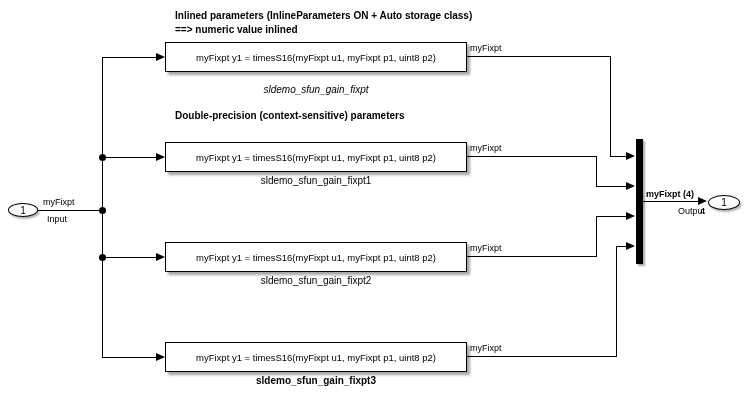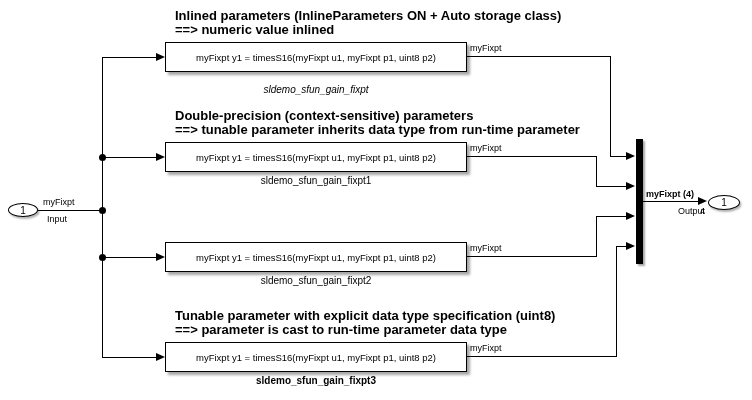--- a/index.html
+++ b/index.html
@@ -23,21 +23,21 @@
   .dot{position:absolute;width:7px;height:7px;background:#000;border-radius:50%;}
   .block-box{
     position:absolute;left:165px;width:302px;height:30px;
     box-sizing:border-box;background:#fff;border:1.5px solid #000;
     box-shadow:2.5px 3px 2.5px rgba(0,0,0,0.35);
     display:flex;align-items:center;justify-content:center;
     font-size:9.5px;white-space:nowrap;
   }
   .block-title{
     position:absolute;left:175px;
-    font-weight:bold;font-size:13px;line-height:14px;white-space:nowrap;
+    font-weight:bold;font-size:10px;line-height:14px;white-space:nowrap;
   }
   .block-name{
     position:absolute;left:165px;width:302px;text-align:center;
     font-size:10px;white-space:nowrap;
   }
   .sig-label{position:absolute;font-size:9px;white-space:nowrap;}
   .port{
     position:absolute;box-sizing:border-box;background:#fff;
     border:1.5px solid #000;border-radius:50%;
     box-shadow:1.5px 2px 2px rgba(0,0,0,0.3);
@@ -88,21 +88,20 @@
   </div>
   <div class="block-name" style="top:84px;font-style:italic;">sldemo_sfun_gain_fixpt</div>
   <div class="sig-label" style="left:470px;top:43px;">myFixpt</div>
   <div class="wire h" style="left:467px;top:56px;width:144px;"></div>
   <div class="wire v" style="left:610px;top:56px;height:101px;"></div>
   <div class="wire h" style="left:610px;top:156px;width:16px;"></div>
   <div class="arrow" style="left:626px;top:152px;"></div>
 
   <div class="block-title" style="top:109px;">
     <div>Double-precision (context-sensitive) parameters</div>
-    <div>==&gt; tunable parameter inherits data type from run-time parameter</div>
   </div>
   <div class="block-box" style="top:142px;">
     <span>myFixpt y1 = timesS16(myFixpt u1, myFixpt p1, uint8 p2)</span>
   </div>
   <div class="block-name" style="top:175px;">sldemo_sfun_gain_fixpt1</div>
   <div class="sig-label" style="left:470px;top:143px;">myFixpt</div>
   <div class="wire h" style="left:467px;top:156px;width:130px;"></div>
   <div class="wire v" style="left:596px;top:156px;height:31px;"></div>
   <div class="wire h" style="left:596px;top:186px;width:30px;"></div>
   <div class="arrow" style="left:626px;top:182px;"></div>
@@ -110,24 +109,20 @@
   <div class="block-box" style="top:242px;">
     <span>myFixpt y1 = timesS16(myFixpt u1, myFixpt p1, uint8 p2)</span>
   </div>
   <div class="block-name" style="top:275px;">sldemo_sfun_gain_fixpt2</div>
   <div class="sig-label" style="left:470px;top:243px;">myFixpt</div>
   <div class="wire h" style="left:467px;top:256px;width:130px;"></div>
   <div class="wire v" style="left:596px;top:216px;height:41px;"></div>
   <div class="wire h" style="left:596px;top:216px;width:30px;"></div>
   <div class="arrow" style="left:626px;top:212px;"></div>
 
-  <div class="block-title" style="top:309px;">
-    <div>Tunable parameter with explicit data type specification (uint8)</div>
-    <div>==&gt; parameter is cast to run-time parameter data type</div>
-  </div>
   <div class="block-box" style="top:342px;">
     <span>myFixpt y1 = timesS16(myFixpt u1, myFixpt p1, uint8 p2)</span>
   </div>
   <div class="block-name" style="top:375px;font-weight:bold;">sldemo_sfun_gain_fixpt3</div>
   <div class="sig-label" style="left:470px;top:343px;">myFixpt</div>
   <div class="wire h" style="left:467px;top:356px;width:150px;"></div>
   <div class="wire v" style="left:616px;top:246px;height:111px;"></div>
   <div class="wire h" style="left:616px;top:246px;width:10px;"></div>
   <div class="arrow" style="left:626px;top:242px;"></div>
 

